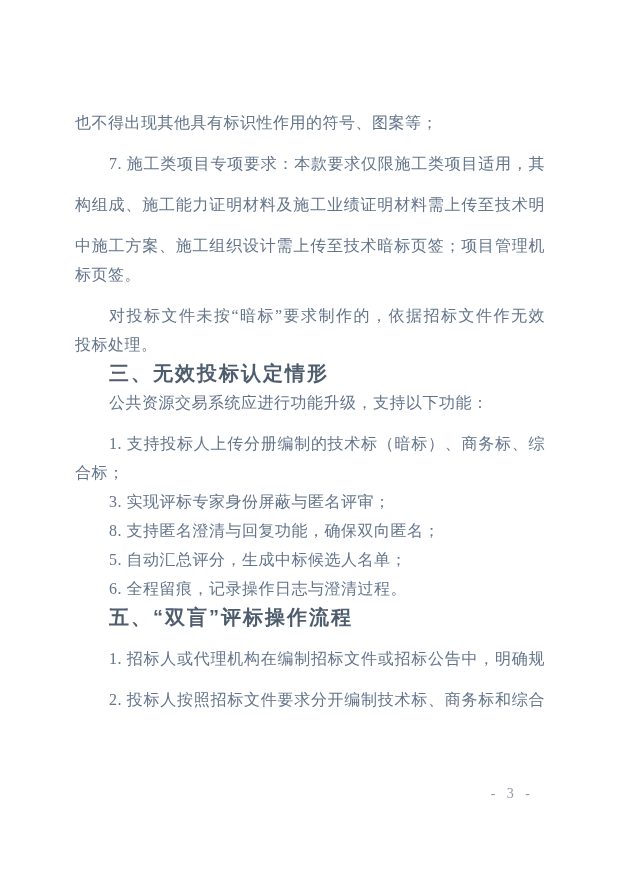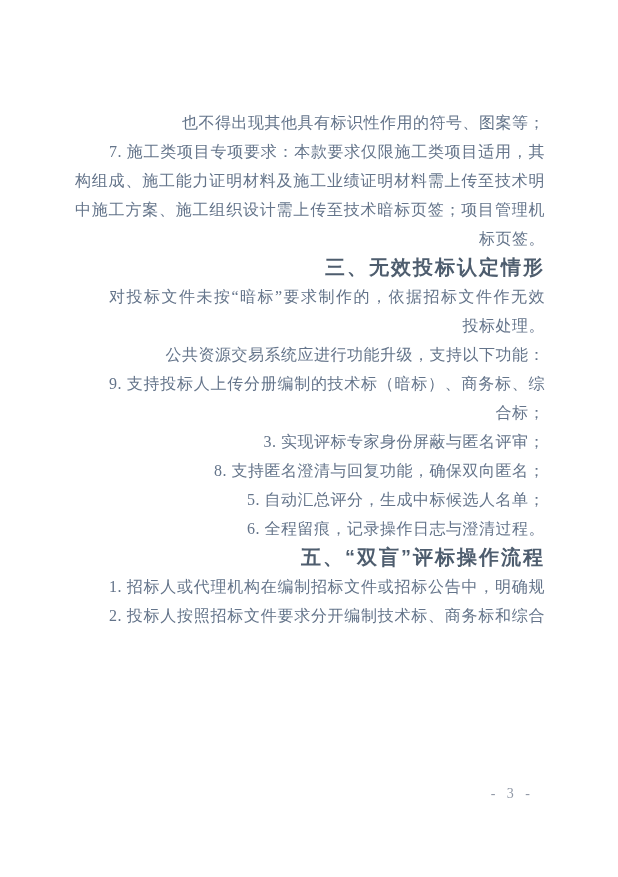--- a/index.html
+++ b/index.html
@@ -21,29 +21,29 @@
   }
 
   .para { margin: 0; padding: 0; }
 
   .line {
     line-height: 29px;
     font-size: 16px;
     letter-spacing: 0.5px;
     color: var(--body-color, #64748a);
     white-space: nowrap;
-    text-align: right;
   }
 
   
   .line.fill {
     white-space: normal;
     text-align: justify;
     text-align-last: justify;
     text-justify: inter-character;
+    margin-top: 12px;
   }
 
   .line.indent { padding-left: 34px; }
 
   .para.heading .line {
     font-family: "Liberation Sans", "DejaVu Sans", sans-serif;
     font-weight: bold;
     font-size: 20px;
     letter-spacing: 2px;
     color: var(--heading-color, #4e5d6e);
@@ -67,32 +67,32 @@
   <div class="content" id="doc-content">
       <div class="para body">
         <div class="line">也不得出现其他具有标识性作用的符号、图案等；</div>
       </div>
       <div class="para body">
         <div class="line indent fill">7. 施工类项目专项要求：本款要求仅限施工类项目适用，其</div>
         <div class="line fill">构组成、施工能力证明材料及施工业绩证明材料需上传至技术明</div>
         <div class="line fill">中施工方案、施工组织设计需上传至技术暗标页签；项目管理机</div>
         <div class="line">标页签。</div>
       </div>
-      <div class="para heading">
-        <div class="line indent">三、无效投标认定情形</div>
-      </div>
       <div class="para body">
         <div class="line indent fill">对投标文件未按“暗标”要求制作的，依据招标文件作无效</div>
         <div class="line">投标处理。</div>
+      </div>
+      <div class="para heading">
+        <div class="line indent">三、无效投标认定情形</div>
       </div>
       <div class="para body">
         <div class="line indent">公共资源交易系统应进行功能升级，支持以下功能：</div>
       </div>
       <div class="para body">
-        <div class="line indent fill">9. 支持投标人上传分册编制的技术标（暗标）、商务标、综</div>
+        <div class="line indent fill">1. 支持投标人上传分册编制的技术标（暗标）、商务标、综</div>
         <div class="line">合标；</div>
       </div>
       <div class="para body">
         <div class="line indent">3. 实现评标专家身份屏蔽与匿名评审；</div>
       </div>
       <div class="para body">
         <div class="line indent">8. 支持匿名澄清与回复功能，确保双向匿名；</div>
       </div>
       <div class="para body">
         <div class="line indent">5. 自动汇总评分，生成中标候选人名单；</div>

